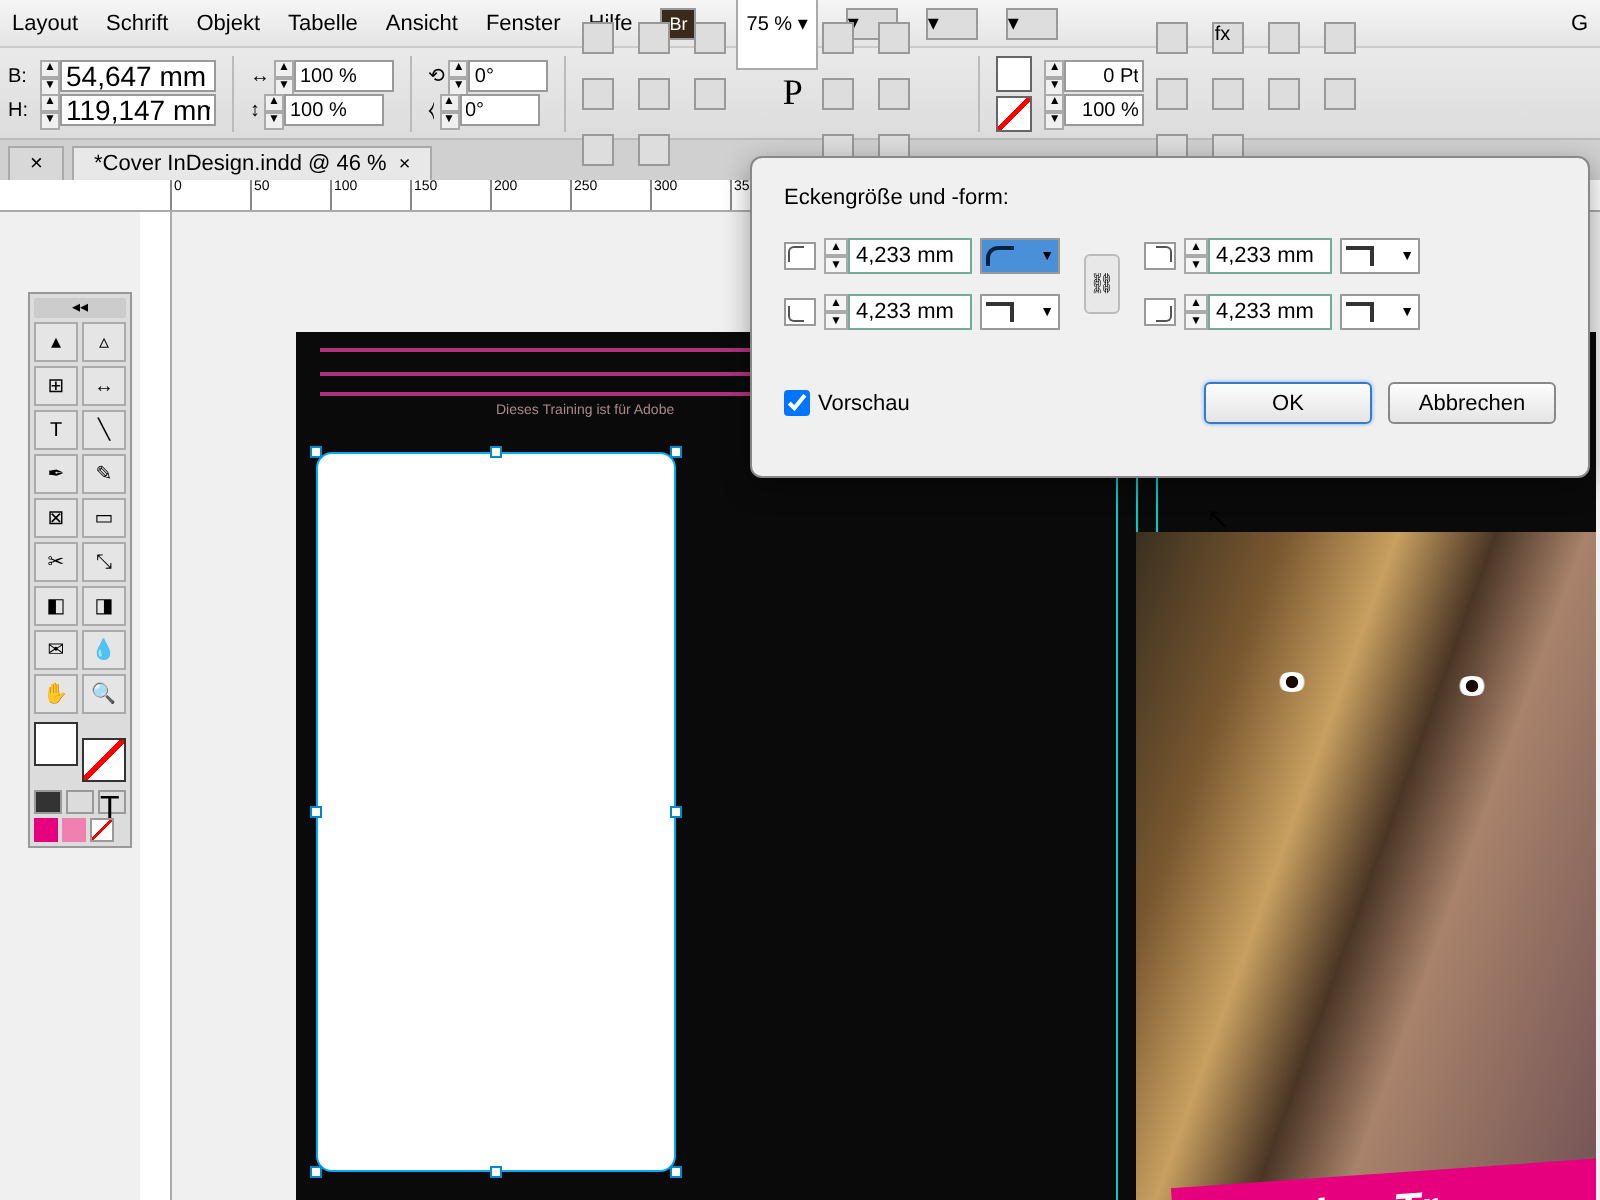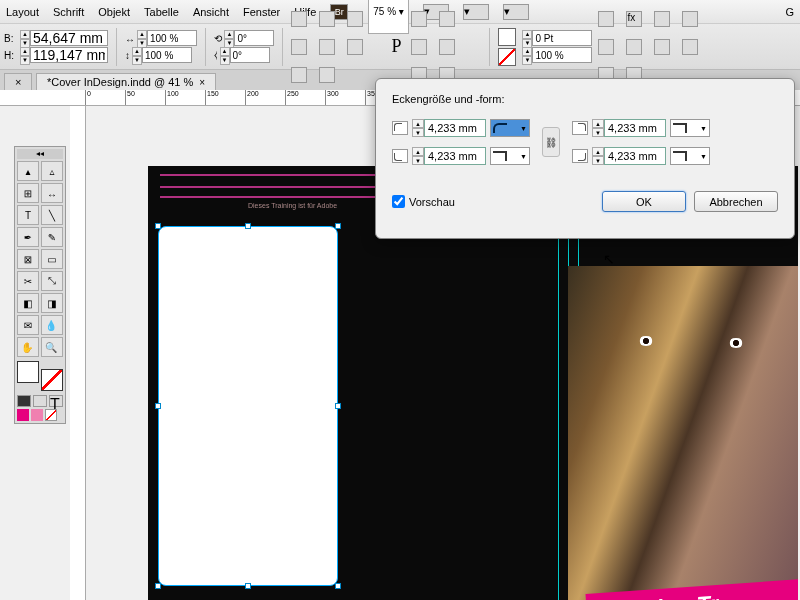--- a/index.html
+++ b/index.html
@@ -23,21 +23,21 @@
 .spin input { width: 78px; height: 16px; border: 1px solid #999; font-size: 14px; padding: 0 2px; }
 .sep { width: 1px; height: 38px; background: #bbb; margin: 0 2px; }
 .icongrid { display: flex; flex-wrap: wrap; gap: 12px; width: 90px; }
 .icongrid .ic { width: 16px; height: 16px; background: #ddd; border: 1px solid #999; }
 .pct input { width: 50px; height: 16px; border: 1px solid #999; font-size: 10px; padding: 0 2px; }
 .rot input { width: 40px; height: 16px; border: 1px solid #999; font-size: 10px; padding: 0 2px; }
 .P-area { font-family: serif; font-size: 18px; padding: 0 4px; }
 .swatch { width: 18px; height: 18px; border: 1px solid #666; }
 .swatch.white { background: #fff; }
 .swatch.none { background: linear-gradient(135deg, #fff 45%, red 45%, red 55%, #fff 55%); }
-.pt-field input { width: 60px; height: 16px; border: 1px solid #999; font-size: 10px; }
+.pt-field input { width: 40px; height: 16px; border: 1px solid #999; font-size: 10px; text-align: right; }
 
 
 .tabbar { height: 20px; background: #d0d0d0; display: flex; align-items: flex-end; font-size: 11px; }
 .tab { padding: 2px 10px; background: #e8e8e8; border: 1px solid #aaa; border-bottom: none; margin-left: 4px; display: flex; align-items: center; gap: 6px; }
 .tab.first { background: #d8d8d8; width: 28px; }
 .tab .close { font-size: 10px; }
 
 
 .ruler-h { height: 16px; background: #fff; border-bottom: 1px solid #aaa; font-size: 7px; display: flex; padding-left: 85px; }
 .ruler-h span { width: 40px; border-left: 1px solid #888; padding-left: 1px; }
@@ -251,21 +251,21 @@
       <div class="ic"></div>
       <div class="ic"></div>
     <div class="ic"></div>
       <div class="ic"></div>
   </div>
 </div>
 
 <div class="tabbar">
   <div class="tab first">×</div>
   <div class="tab">
-    <span>*Cover InDesign.indd @ 41 %</span>
+    <span>*Cover InDesign.indd @ 46 %</span>
     <span class="close">×</span>
   </div>
 </div>
 
 <div class="ruler-h">
   <span>0</span>
     <span>50</span>
   <span>100</span>
     <span>150</span>
   <span>200</span>

